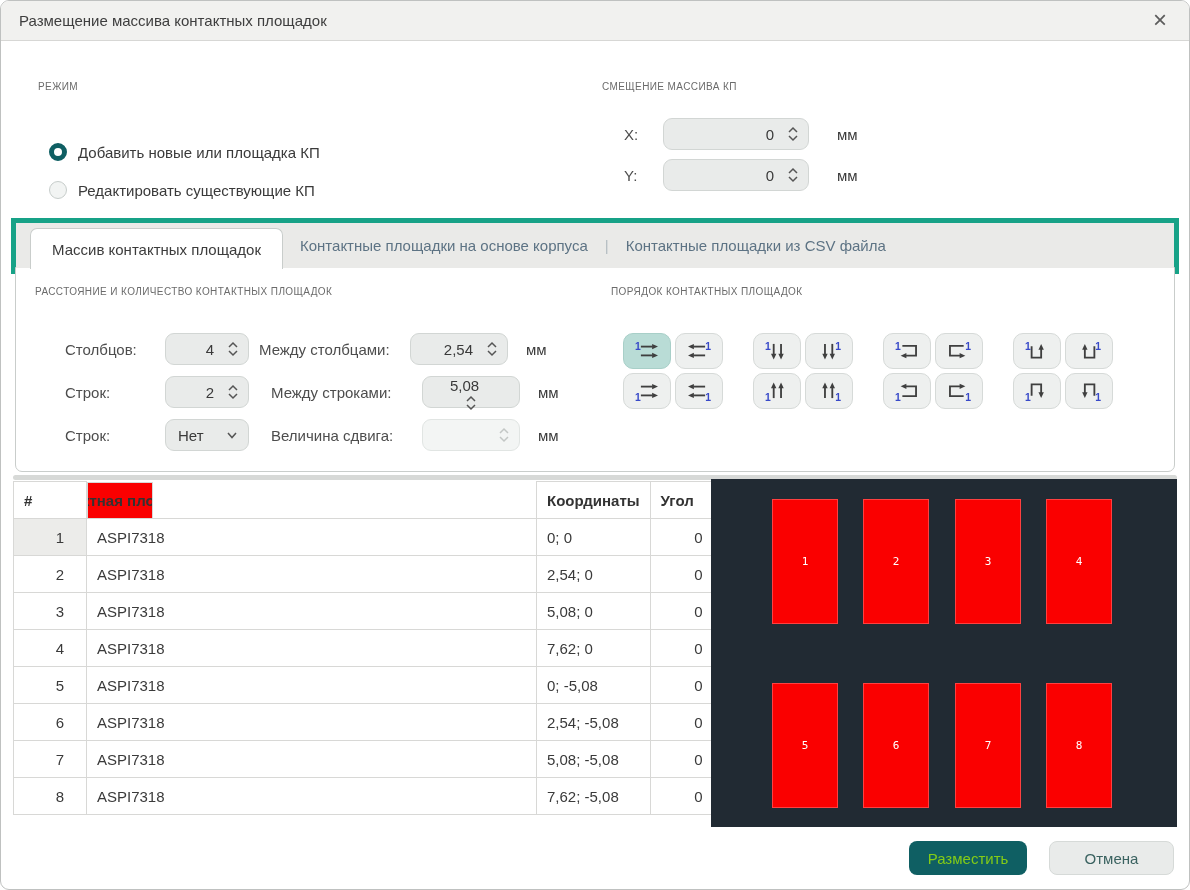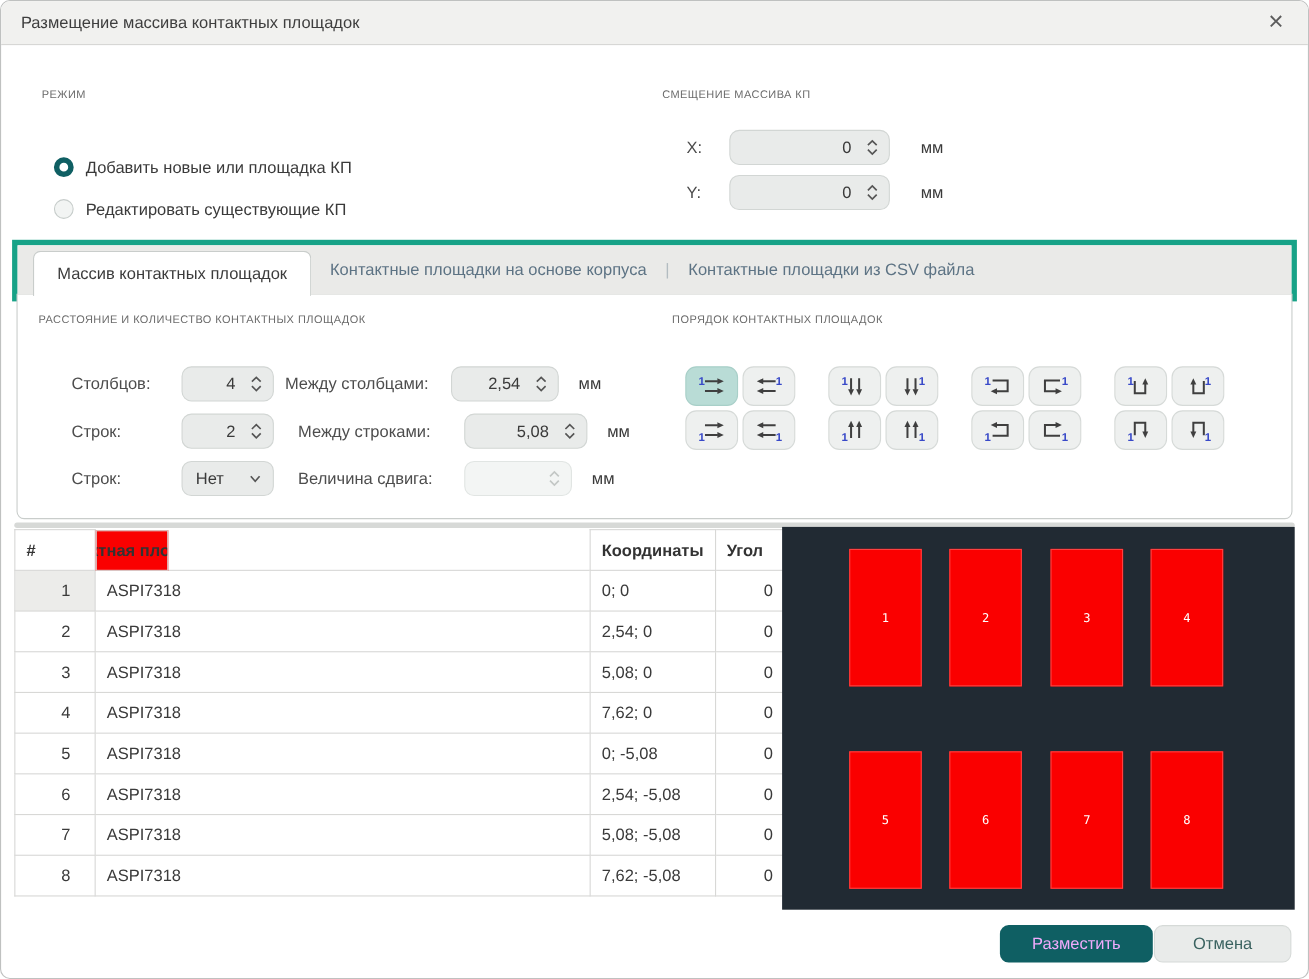--- a/index.html
+++ b/index.html
@@ -55,21 +55,21 @@
   .padtable th.num{text-align:left;}
   .padtable td.angle,.padtable th.angle{text-align:right;padding-right:12px;}
   .padtable th.angle{text-align:left;}
   .padtable td.numsel{background:#ececea;}
   
   .preview{position:absolute;left:710px;top:478px;width:466px;height:348px;background:var(--previewbg);}
   .pad{position:absolute;width:66px;height:125px;background:var(--padred);border:1px solid #ff4040;display:flex;align-items:center;justify-content:center;}
   .pad span{color:#fff;font-size:11px;font-family:"DejaVu Sans Mono",monospace;}
   
   .btn{position:absolute;height:34px;border-radius:8px;font-size:15px;display:flex;align-items:center;justify-content:center;cursor:pointer;}
-  .btn-primary{left:908px;top:840px;width:139px;background:var(--accent);color:#f0abfc;border:none;}
+  .btn-primary{left:908px;top:840px;width:118px;background:var(--accent);color:#84cc16;border:none;}
   .btn-secondary{left:1048px;top:840px;width:125px;background:#e9ebea;color:#3a6260;border:1px solid #d6dad8;}
 </style>
 </head>
 <body>
 
 <div class="stage">
 <div class="dialog">
 
   <div class="titlebar">
     <span class="title">Размещение массива контактных площадок</span>
@@ -156,21 +156,21 @@
     <div class="spin" style="width:84px;">
       <span class="spin-val">2</span>
       <span class="spin-btns">
             <svg width="12" height="18" viewBox="0 0 12 18">
               <path d="M2 7 L6 3 L10 7" fill="none" stroke="#555" stroke-width="1.5"></path>
               <path d="M2 11 L6 15 L10 11" fill="none" stroke="#555" stroke-width="1.5"></path>
             </svg>
           </span>
     </div>
     <span class="flabel" style="width:151px;margin-left:22px;">Между строками:</span>
-    <div class="spin" style="width:112px;">
+    <div class="spin" style="width:98px;flex-direction:column;">
       <span class="spin-val">5,08</span>
       <span class="spin-btns">
             <svg width="12" height="18" viewBox="0 0 12 18">
               <path d="M2 7 L6 3 L10 7" fill="none" stroke="#555" stroke-width="1.5"></path>
               <path d="M2 11 L6 15 L10 11" fill="none" stroke="#555" stroke-width="1.5"></path>
             </svg>
           </span>
     </div>
     <span class="unit" style="margin-left:18px;">мм</span>
   </div>

